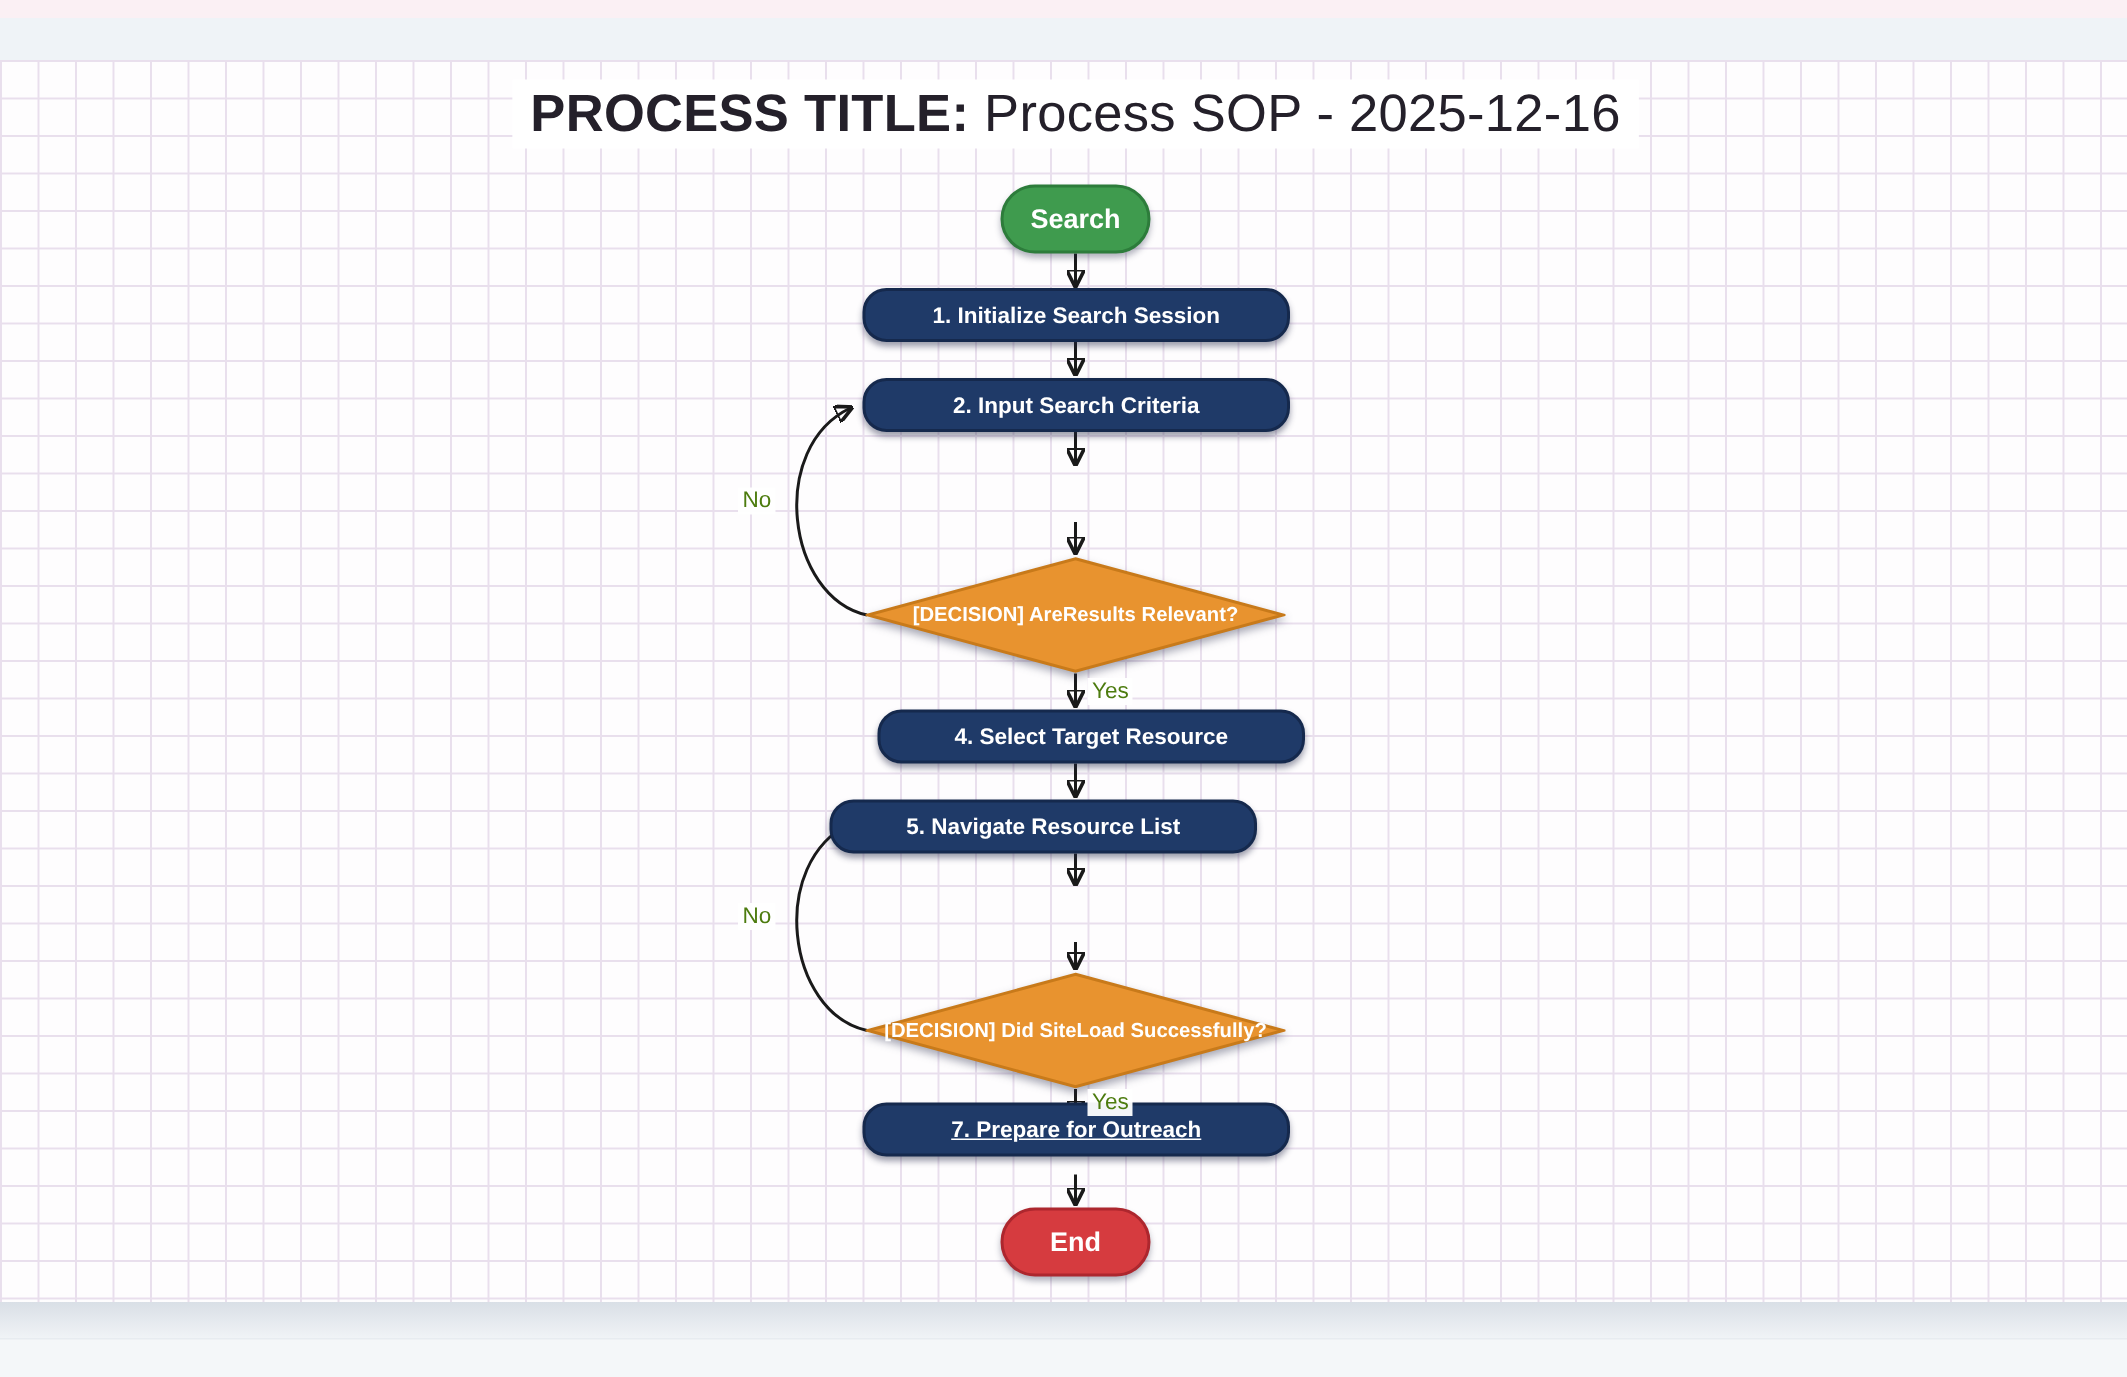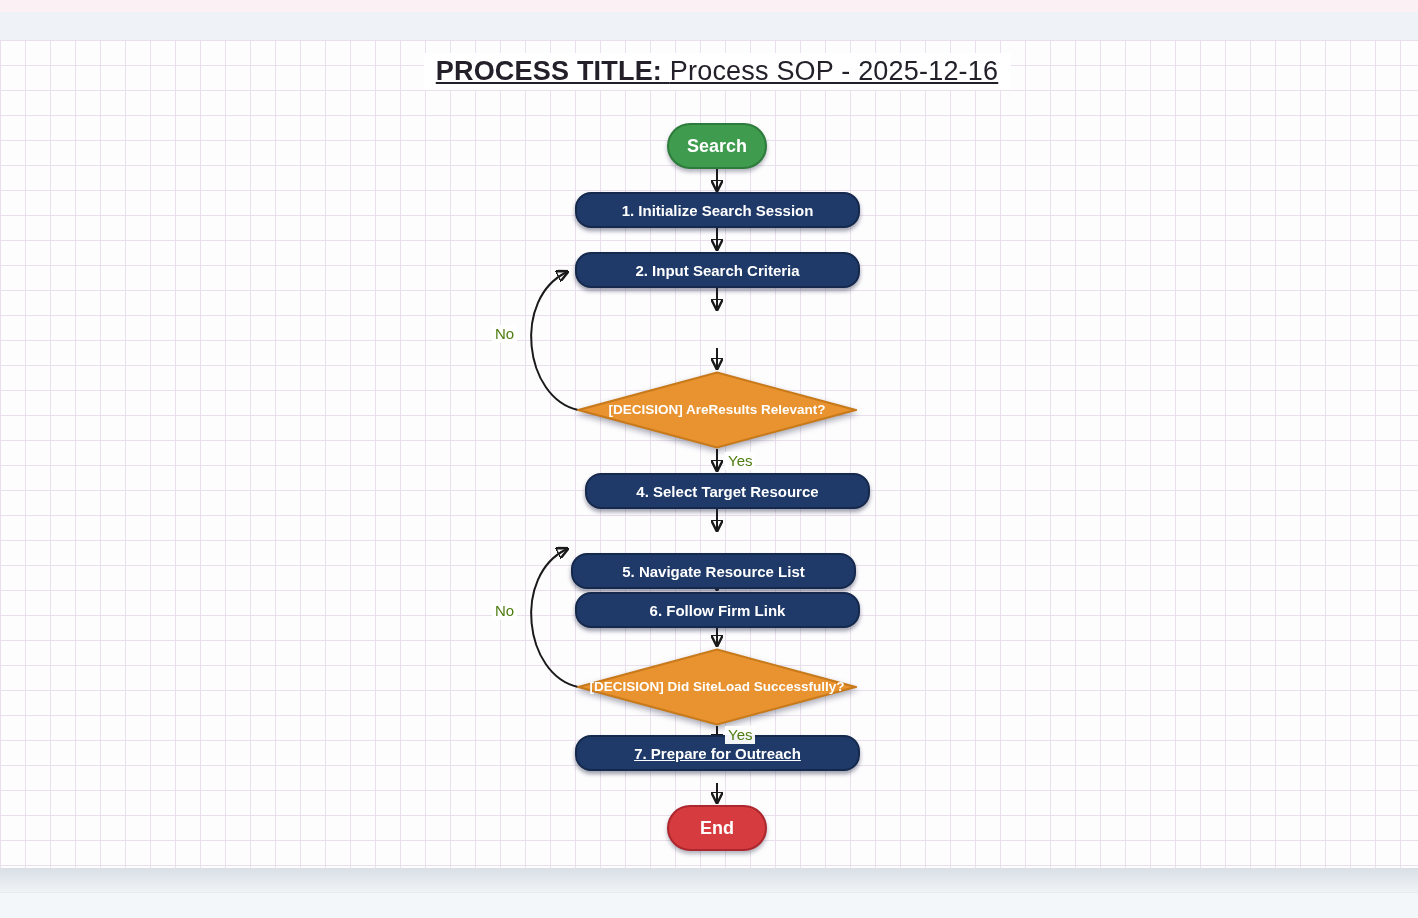--- a/index.html
+++ b/index.html
@@ -22,21 +22,21 @@
   }
   .bottom-shadow {
     position:absolute; top:868px; left:0; right:0; height:24px;
     background:linear-gradient(#d9dfe6, #f0f3f6);
     border-bottom:1px solid #e7ecf0;
   }
 
   .title {
     position:absolute; top:53px; left:717px; transform:translateX(-50%);
     white-space:nowrap; background:#ffffff; padding:3px 12px;
-    font-size:27px; color:#24202a; letter-spacing:.2px;text-decoration:underline;
+    font-size:35px; color:#24202a; letter-spacing:.2px;
   }
   .title .t-label { font-weight:bold; }
   .title .t-value { font-weight:normal; }
 
   .node {
     position:absolute; display:flex; align-items:center; justify-content:center;
     text-align:center; color:#ffffff; font-weight:bold; box-sizing:border-box;
   }
   .process {
     width:285px; height:36px; font-size:15px;
@@ -124,23 +124,22 @@
       <polygon points="140,1.5 278.5,39 140,76.5 1.5,39"></polygon>
     </svg>
     <div class="diamond-text">
       <div>[DECISION] Are</div>
       <div>Results Relevant?</div>
     </div>
   </div>
 
   <div class="node process" style="left:585px; top:473px;">4. Select Target Resource</div>
 
-  <div class="node process" style="left:571px; top:533px;margin-top:20px;">5. Navigate Resource List</div>
+  <div class="node process" style="left:553px; top:533px;">5. Navigate Resource List</div>
 
-  <div class="node process" style="left:575px; top:592px;">6. Follow Firm Link</div>
 
   <div class="diamond" style="left:577px; top:648px;">
     <svg width="280" height="78" viewBox="0 0 280 78">
       <polygon points="140,1.5 278.5,39 140,76.5 1.5,39"></polygon>
     </svg>
     <div class="diamond-text">
       <div>[DECISION] Did Site</div>
       <div>Load Successfully?</div>
     </div>
   </div>

